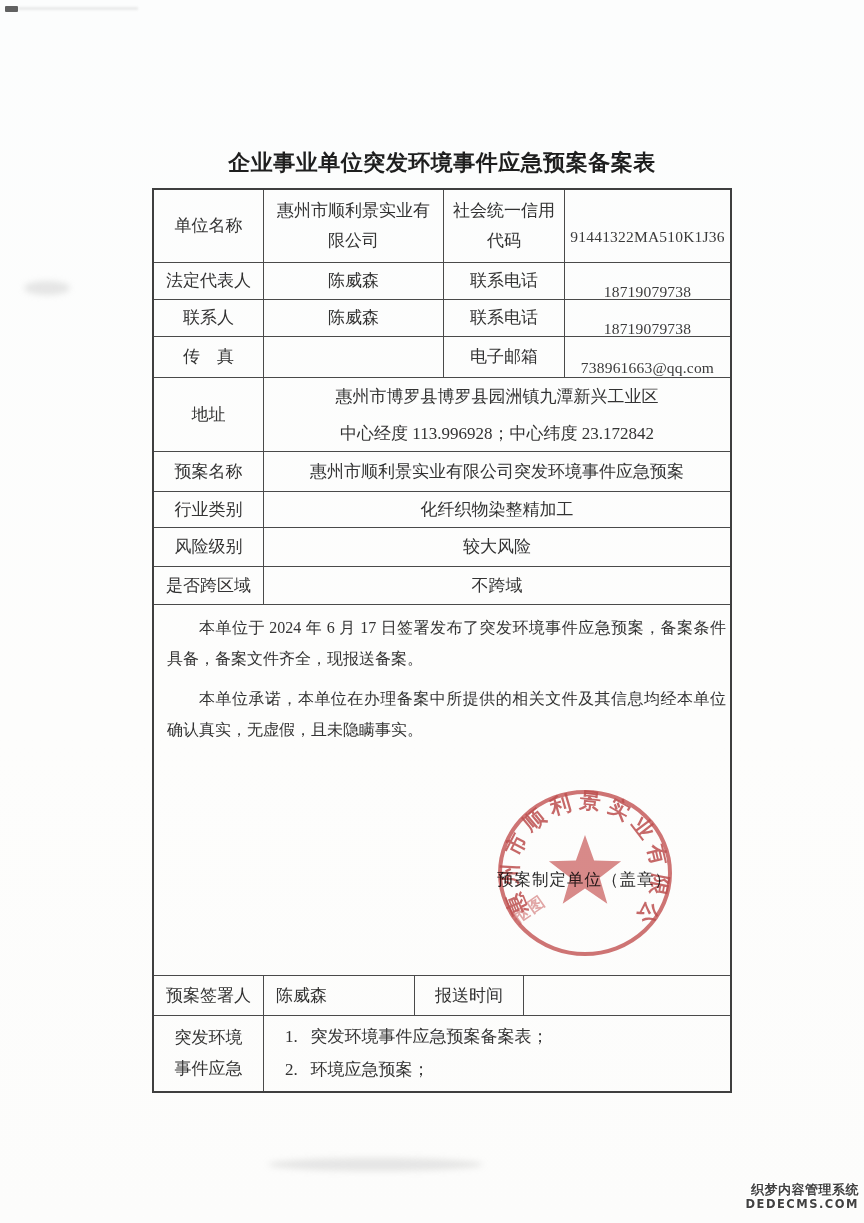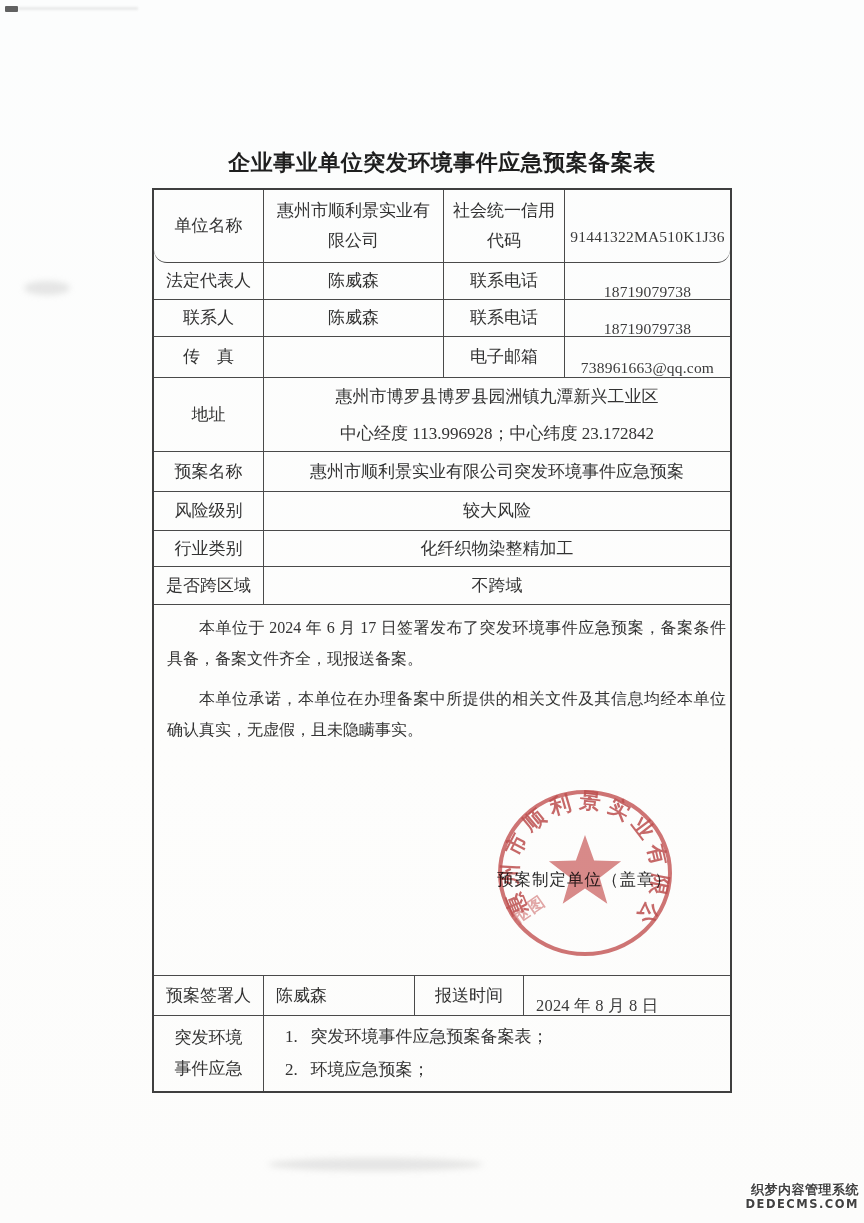--- a/index.html
+++ b/index.html
@@ -31,21 +31,21 @@
   .cell{
     border-right:1px solid #4a4a4a;box-sizing:border-box;
     display:flex;align-items:center;justify-content:center;
     text-align:center;line-height:30px;color:#333;
   }
   .cell.no-r{border-right:none;}
   .cell.col{flex-direction:column;}
   .w-label{width:110px;}
   .w2a{width:180px;} .w3a{width:121px;} .w4a{flex:1;}
   .w2b{width:151px;} .w3b{width:109px;} .w4b{flex:1;}
-  .r1{height:73px;border-radius:13px;} .r2{height:37px;} .r3{height:37px;} .r4{height:41px;}
+  .r1{height:73px;} .r2{height:37px;} .r3{height:37px;} .r4{height:41px;}
   .r5{height:74px;} .r6{height:40px;} .r7{height:36px;} .r8{height:39px;} .r9{height:38px;}
   .r10{height:371px;} .r11{height:40px;} .r12{height:75px;border-bottom:none;}
   .small-num{font-size:15.5px;letter-spacing:.2px;color:#3a3a3a;margin-top:21px;}
   .wrap2{padding:0 9px;line-height:30px;}
   .left-val{justify-content:flex-start;padding-left:12px;text-align:left;}
   .statement-cell{display:block;padding:7px 4px 0 13px;text-align:left;}
   .statement-cell p{margin:0 0 9px 0;font-size:16px;line-height:31px;text-indent:32px;color:#333;text-align:justify;}
   .attach-label{justify-content:space-around;padding:6px 0;}
   .attach-label div{line-height:30px;}
   .attach-list{align-items:flex-start;justify-content:space-around;padding:4px 0 4px 21px;text-align:left;}
@@ -117,47 +117,46 @@
         <div style="line-height:37px;">惠州市博罗县博罗县园洲镇九潭新兴工业区</div>
         <div style="line-height:37px;">中心经度 113.996928；中心纬度 23.172842</div>
       </div>
     </div>
 
     <div class="t-row r6">
       <div class="cell w-label">预案名称</div>
       <div class="cell w4a no-r">惠州市顺利景实业有限公司突发环境事件应急预案</div>
     </div>
 
+    <div class="t-row r7">
+      <div class="cell w-label">行业类别</div>
+      <div class="cell w4a no-r">化纤织物染整精加工</div>
+    </div>
+
     <div class="t-row r8">
       <div class="cell w-label">风险级别</div>
       <div class="cell w4a no-r">较大风险</div>
-    </div>
-
-    <div class="t-row r7">
-      <div class="cell w-label">行业类别</div>
-      <div class="cell w4a no-r">化纤织物染整精加工</div>
     </div>
 
     <div class="t-row r9">
       <div class="cell w-label">是否跨区域</div>
       <div class="cell w4a no-r">不跨域</div>
     </div>
 
     <div class="t-row r10">
       <div class="cell w4a no-r statement-cell">
         <p>本单位于 2024 年 6 月 17 日签署发布了突发环境事件应急预案，备案条件具备，备案文件齐全，现报送备案。</p>
         <p>本单位承诺，本单位在办理备案中所提供的相关文件及其信息均经本单位确认真实，无虚假，且未隐瞒事实。</p>
       </div>
     </div>
 
     <div class="t-row r11">
       <div class="cell w-label">预案签署人</div>
       <div class="cell w2b left-val">陈威森</div>
       <div class="cell w3b">报送时间</div>
-      <div class="cell w4b no-r left-val small-num" style="font-size:16.5px;">2024 年 8 月 8 日</div>
     </div>
 
     <div class="t-row r12 last">
       <div class="cell w-label col attach-label">
         <div>突发环境</div>
         <div>事件应急</div>
       </div>
       <div class="cell w4a no-r col attach-list">
         <div>1.   突发环境事件应急预案备案表；</div>
         <div>2.   环境应急预案；</div>

